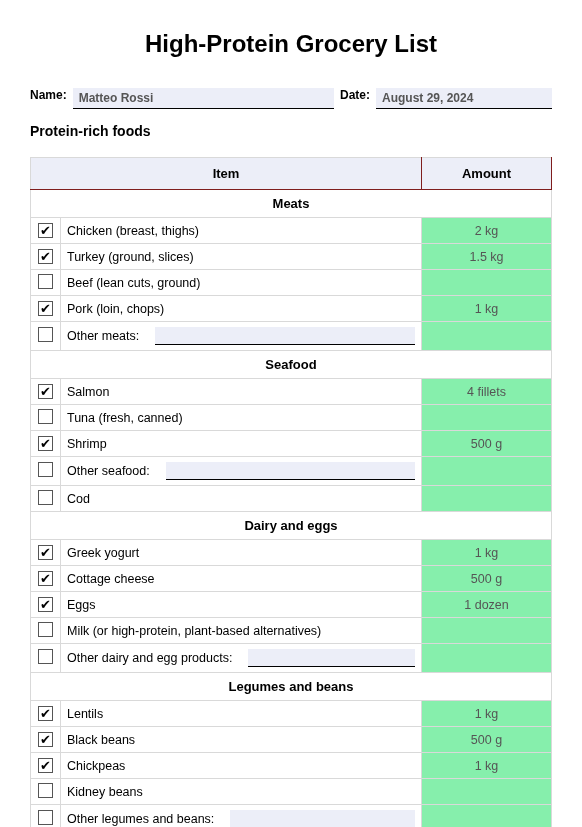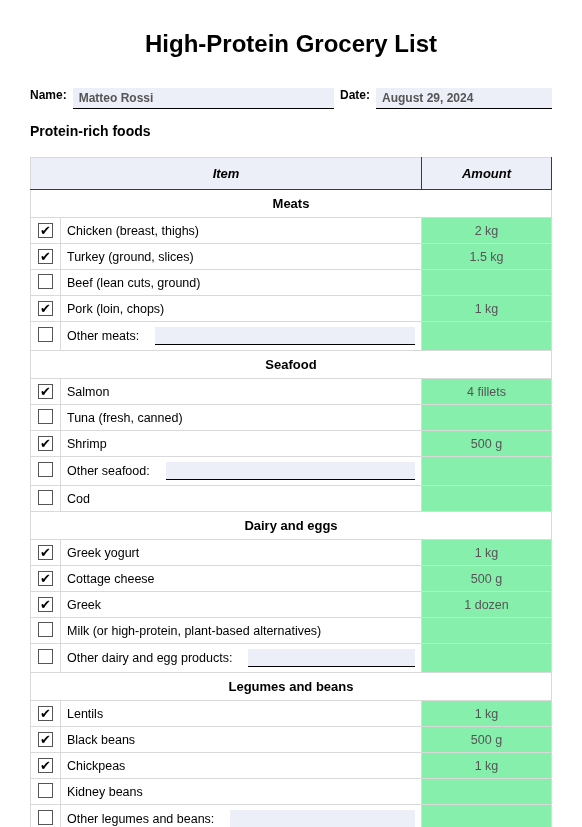--- a/index.html
+++ b/index.html
@@ -51,21 +51,20 @@
   col.c-check { width: 30px; }
   col.c-amount { width: 130px; }
   thead th {
     background: #eceef8;
     font-weight: bold;
     font-size: 13px;
     text-align: center;
     padding: 8px 4px;
     border: 1px solid #7f1d1d;
     border-top: 1px solid #d9d9d9;
-    font-style: italic;
   }
   thead th:first-child { border-left: 1px solid #d9d9d9; }
   tr.cat-row td {
     text-align: center;
     font-weight: bold;
     font-size: 13px;
     padding: 6px 12px;
     border: 1px solid #d9d9d9;
     background: #fff;
   }
@@ -208,21 +207,21 @@
         <td>Greek yogurt</td>
         <td class="amount-cell">1 kg</td>
       </tr>
       <tr>
         <td class="check-cell"><span class="checkbox">✔</span></td>
         <td>Cottage cheese</td>
         <td class="amount-cell">500 g</td>
       </tr>
       <tr>
         <td class="check-cell"><span class="checkbox">✔</span></td>
-        <td>Greek</td>
+        <td>Eggs</td>
         <td class="amount-cell">1 dozen</td>
       </tr>
       <tr>
         <td class="check-cell"><span class="checkbox"></span></td>
         <td>Milk (or high-protein, plant-based alternatives)</td>
         <td class="amount-cell"></td>
       </tr>
       <tr>
         <td class="check-cell"><span class="checkbox"></span></td>
         <td>

